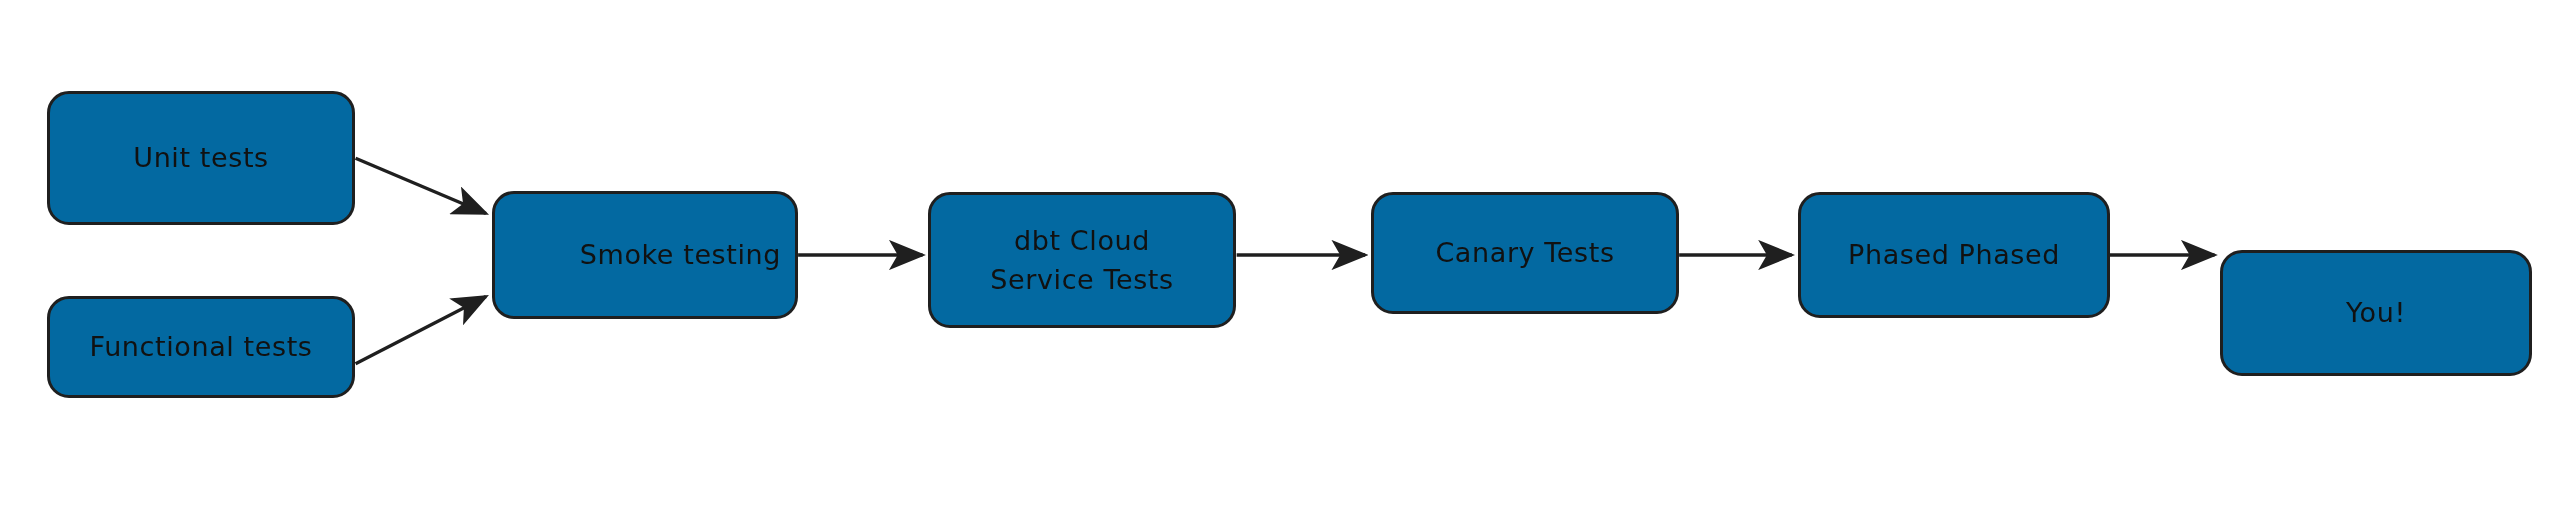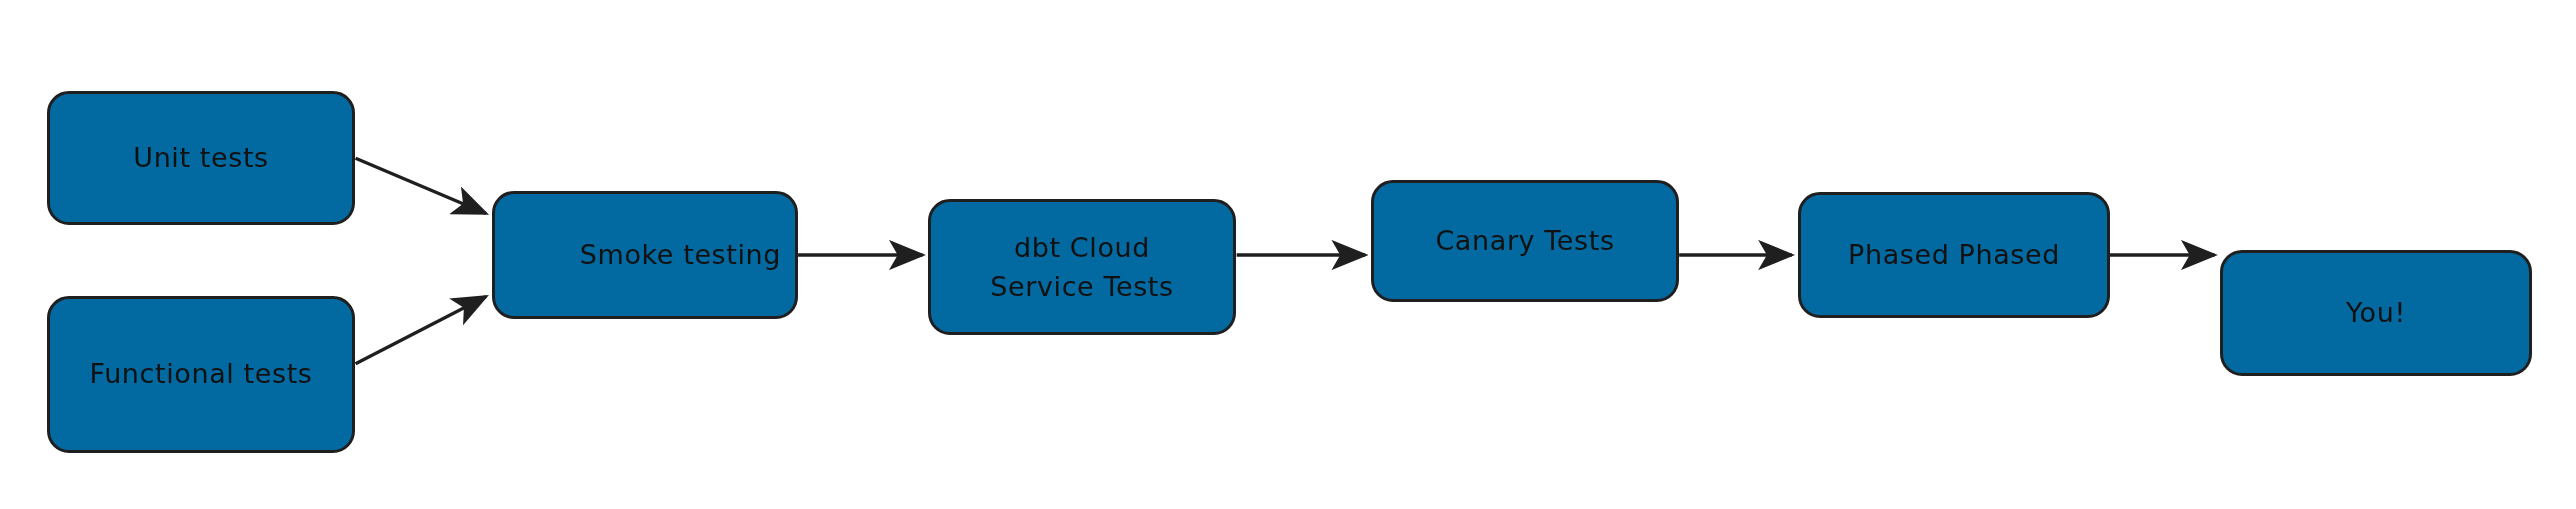--- a/index.html
+++ b/index.html
@@ -72,34 +72,34 @@
 
     <line x1="1700" y1="258" x2="1814" y2="258" stroke="#1f1f1f" stroke-width="3.4" marker-end="url(#arrowhead)"></line>
 
     <line x1="2136" y1="258" x2="2242" y2="258" stroke="#1f1f1f" stroke-width="3.4" marker-end="url(#arrowhead)"></line>
   </svg>
 
   <div class="node" id="node-unit-tests" style="left: 47px; top: 91px; width: 308px; height: 134px; border-color: rgb(31, 31, 31);">
     <span class="node-label">Unit tests</span>
   </div>
 
-  <div class="node" id="node-functional-tests" style="left: 47px; top: 296px; width: 308px; height: 157px; border-color: rgb(31, 31, 31);">
+  <div class="node" id="node-functional-tests" style="left: 47px; top: 296px; width: 308px; height: 102px; border-color: rgb(31, 31, 31);">
     <span class="node-label">Functional tests</span>
   </div>
 
   <div class="node" id="node-smoke-testing" style="left: 492px; top: 191px; width: 306px; height: 128px; border-color: rgb(31, 31, 31); justify-content: flex-end;">
     <span class="node-label">Smoke testing</span>
   </div>
 
-  <div class="node" id="node-dbt-cloud-service-tests" style="left: 928px; top: 199px; width: 308px; height: 136px; border-color: rgb(31, 31, 31);">
+  <div class="node" id="node-dbt-cloud-service-tests" style="left: 928px; top: 192px; width: 308px; height: 136px; border-color: rgb(31, 31, 31);">
     <span class="node-label two-line">dbt Cloud
 Service Tests</span>
   </div>
 
-  <div class="node" id="node-canary-tests" style="left: 1371px; top: 180px; width: 308px; height: 122px; border-color: rgb(31, 31, 31);">
+  <div class="node" id="node-canary-tests" style="left: 1371px; top: 192px; width: 308px; height: 122px; border-color: rgb(31, 31, 31);">
     <span class="node-label">Canary Tests</span>
   </div>
 
   <div class="node" id="node-phased-rollout" style="left: 1798px; top: 192px; width: 312px; height: 126px; border-color: rgb(31, 31, 31);">
     <span class="node-label">Phased Phased</span>
   </div>
 
   <div class="node" id="node-you" style="left: 2220px; top: 202px; width: 312px; height: 126px; border-color: rgb(31, 31, 31); margin-top: 48px;">
     <span class="node-label">You!</span>
   </div>

